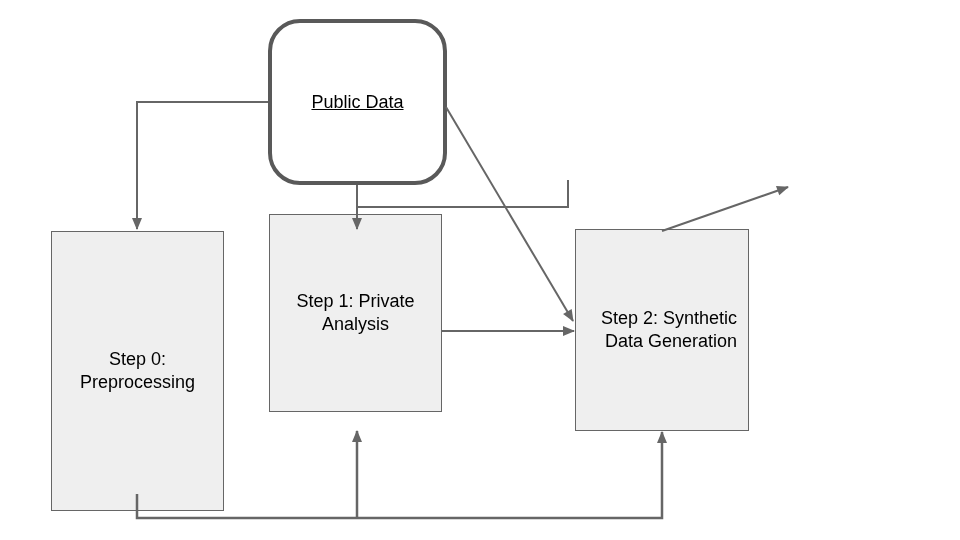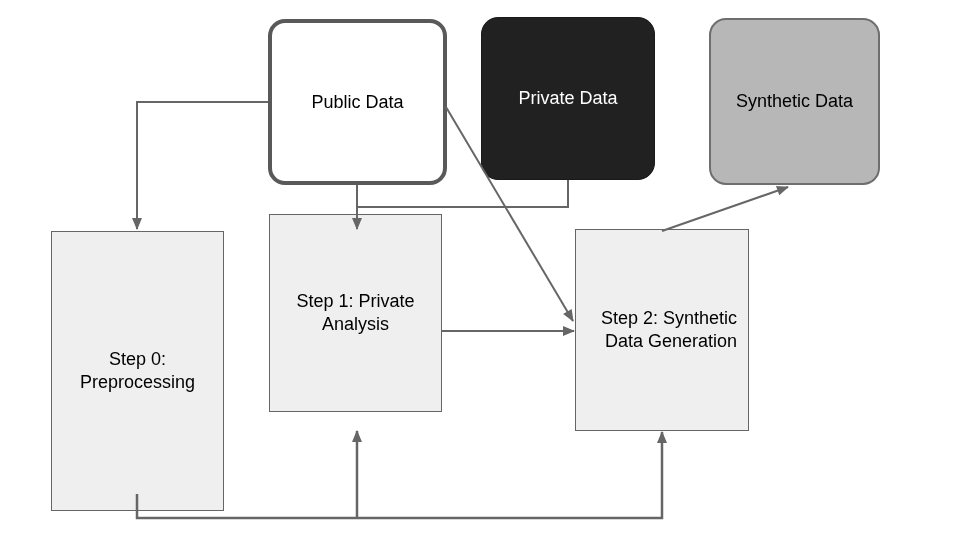--- a/index.html
+++ b/index.html
@@ -34,21 +34,22 @@
     z-index: 1;
     color: #000000;
     font-size: 18px;
     line-height: 23px;
   }
   .node .label {
     display: inline-block;
     max-width: 150px;
   }
   .rounded {
-    border-radius: 17px;
+    border-radius: 32px;
+    text-decoration: underline;
   }
   #node-public-data {
     left: 268px; top: 19px; width: 179px; height: 166px;
     background: #ffffff;
     border: 4px solid #595959;
   }
   #node-private-data {
     left: 481px; top: 17px; width: 174px; height: 163px;
     background: #212121;
     border: 1px solid #1a1a1a;
@@ -93,27 +94,21 @@
 
     <path d="M137 494 L137 518 L662 518 L662 432" fill="none" stroke="#666666" stroke-width="2.5" marker-end="url(#arrowhead)"></path>
 
     <path d="M357 518 L357 431" fill="none" stroke="#666666" stroke-width="2.5" marker-end="url(#arrowhead)"></path>
   </svg>
 
   <div class="node rounded" id="node-public-data">
     <span class="label">Public Data</span>
   </div>
 
-  <div class="node rounded" id="node-private-data">
-    <span class="label">Private Data</span>
-  </div>
 
-  <div class="node rounded" id="node-synthetic-data">
-    <span class="label">Synthetic Data</span>
-  </div>
 
   <div class="node step-box" id="node-step0">
     <span class="label">Step 0: Preprocessing</span>
   </div>
 
   <div class="node step-box" id="node-step1">
     <span class="label">Step 1: Private Analysis</span>
   </div>
 
   <div class="node step-box" id="node-step2">

